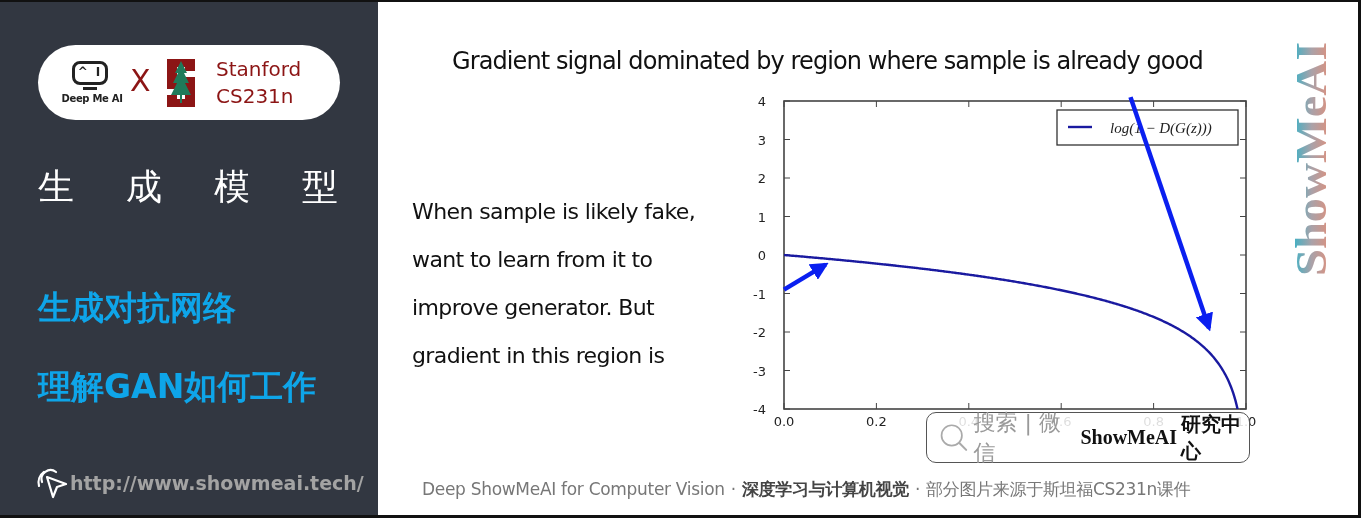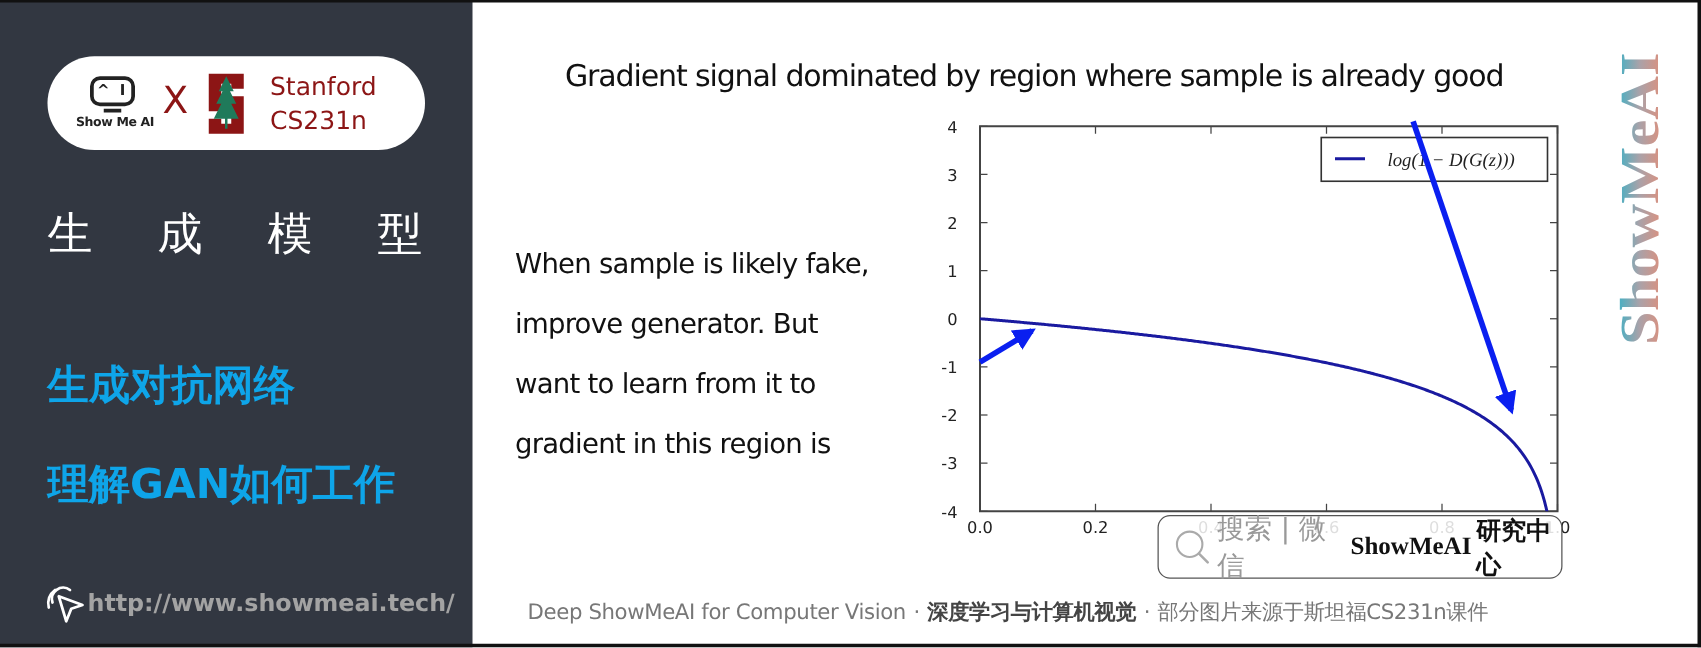--- a/index.html
+++ b/index.html
@@ -37,21 +37,21 @@
 </head>
 <body>
 
 <div class="sidebar">
   <div class="pill">
     <div class="sm-logo">
       <div class="screen">
         <div class="face">^ I</div>
       </div>
       <div class="stand"></div>
-      <div class="txt">Show Me AI</div>
+      <div class="txt">Deep Me AI</div>
     </div>
     <div class="cross">X</div>
     <svg class="stan-s" viewBox="0 0 36 56">
       <path d="M4 4 H32 V16 H22 V12 H14 V22 H32 V52 H4 V40 H14 V44 H22 V34 H4 Z" fill="#8c1515"></path>
       <path d="M18 6 L24 18 L21 18 L26 28 L22 28 L28 40 L19 40 L19 48 L17 48 L17 40 L8 40 L14 28 L10 28 L15 18 L12 18 Z" fill="#1f7a5a"></path>
     </svg>
     <div class="stan-txt">
       <div>Stanford</div>
       <div>CS231n</div>
     </div>
@@ -74,22 +74,22 @@
       <path d="M11 11 L30 18 L21 21 L17 31 Z" fill="none" stroke="#fff" stroke-width="2.2" stroke-linejoin="round"></path>
     </svg>
     <span>http://www.showmeai.tech/</span>
   </div>
 </div>
 
 <div class="main-title">Gradient signal dominated by region where sample is already good</div>
 
 <div class="body-text">
   <div>When sample is likely fake,</div>
+  <div>want to learn from it to</div>
   <div>improve generator. But</div>
-  <div>want to learn from it to</div>
   <div>gradient in this region is</div>
 </div>
 
 <svg class="chart" id="chart" width="520" height="350" viewBox="0 0 520 350">
   <defs>
     <clipPath id="plotclip">
         <rect x="44" y="16" width="462" height="308"></rect>
       </clipPath>
     <marker id="ah" viewBox="0 0 10 10" refX="8" refY="5" markerWidth="4" markerHeight="4" orient="auto">
       <path d="M0 0 L10 5 L0 10 Z" fill="#0a1ff0"></path>

